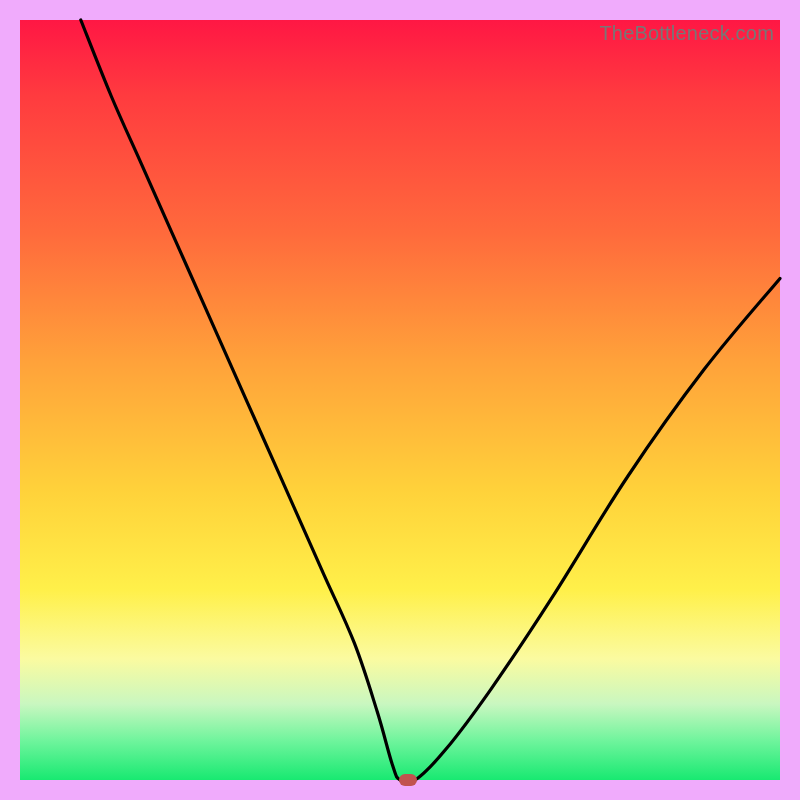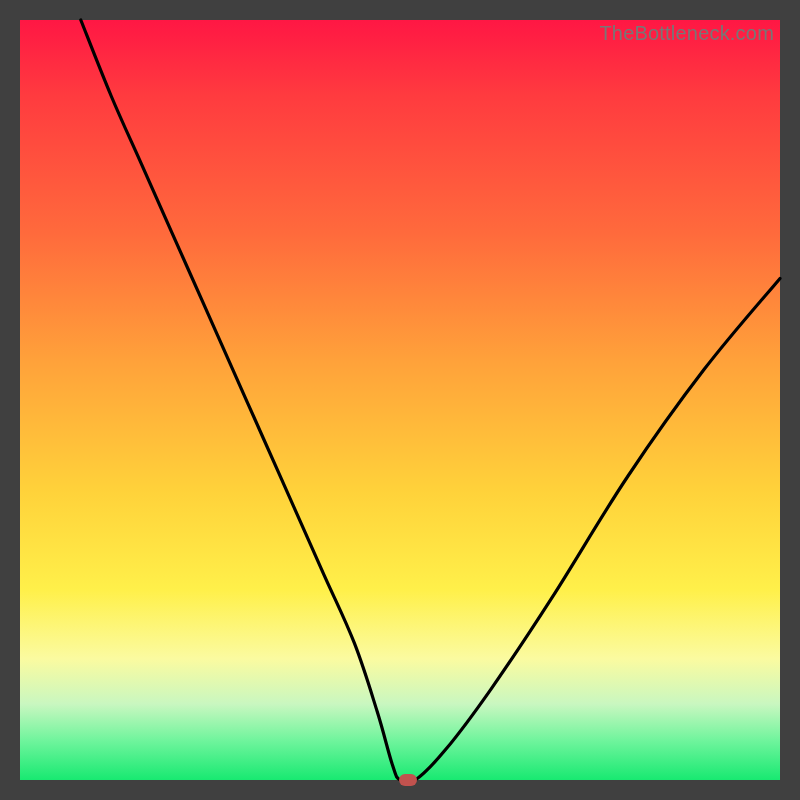--- a/index.html
+++ b/index.html
@@ -8,21 +8,21 @@
     width: 800px;
     height: 800px;
     background: #000;
     font-family: Arial, Helvetica, sans-serif;
     overflow: hidden;
   }
   .frame {
     position: relative;
     width: 800px;
     height: 800px;
-    background: #404040;
+    background: #f0abfc;
   }
   .plot-area {
     position: absolute;
     left: 20px;
     top: 20px;
     width: 760px;
     height: 760px;
     
     background: linear-gradient(
       to bottom,

